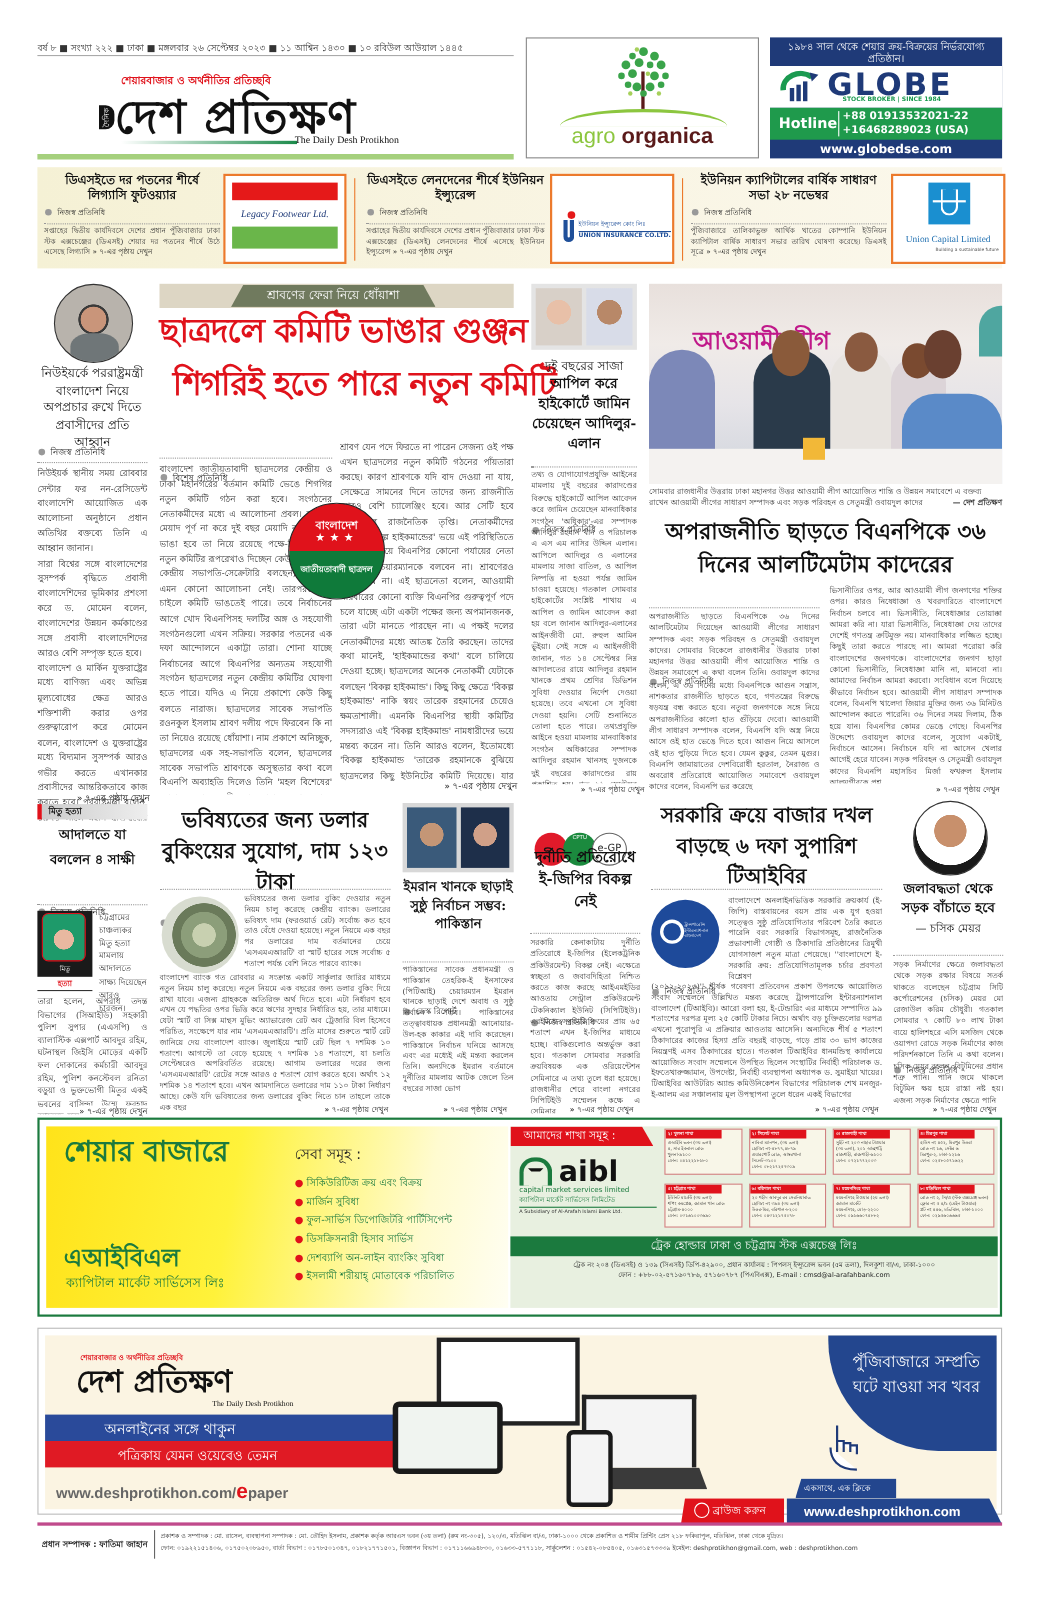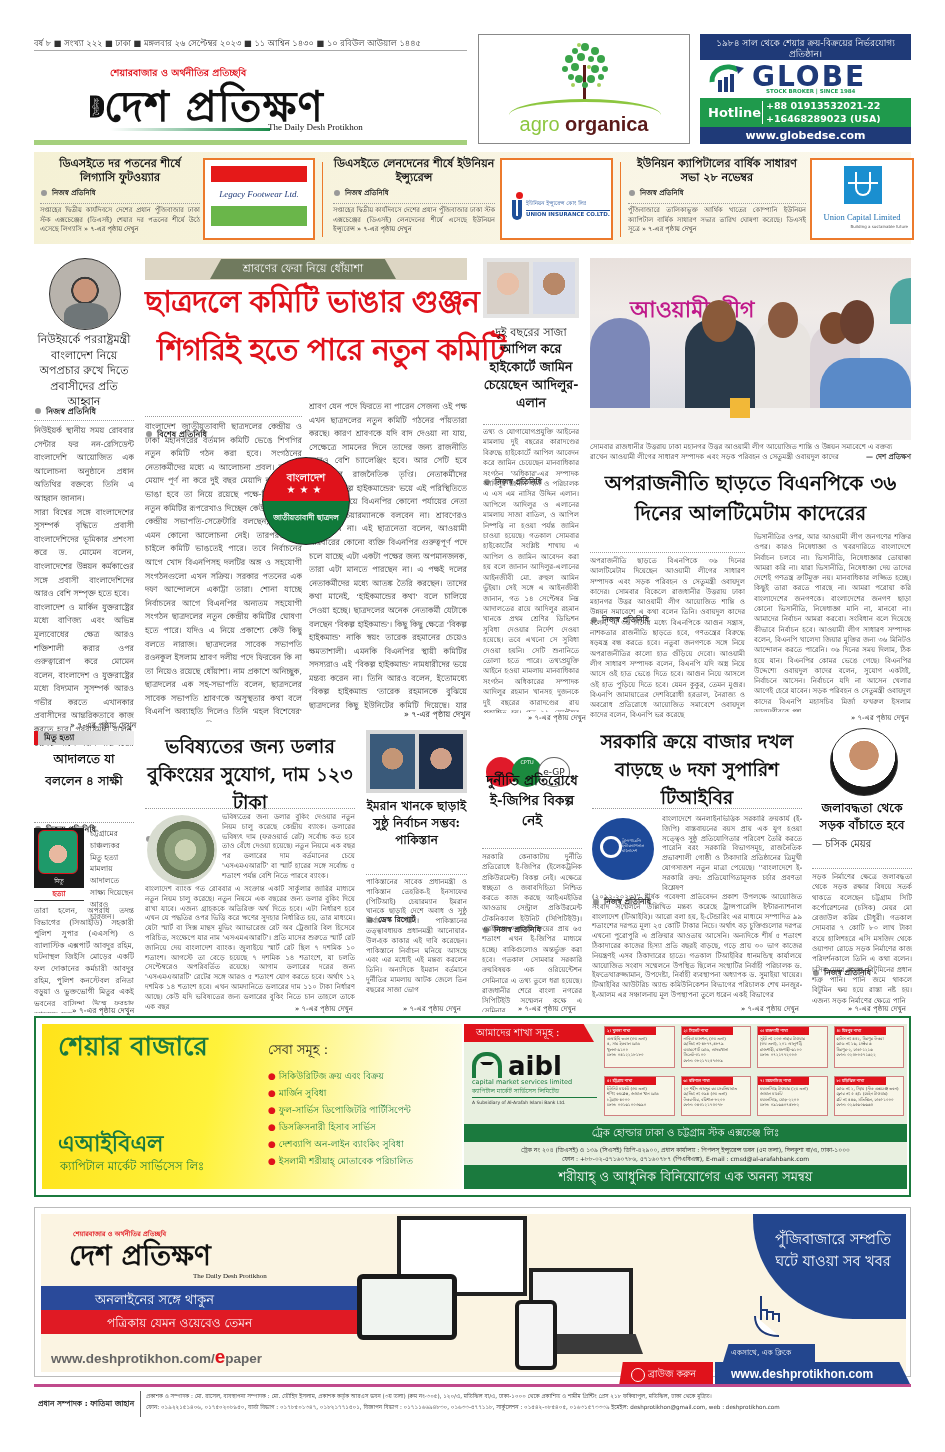--- a/index.html
+++ b/index.html
@@ -1,19 +1,19 @@
 <!DOCTYPE html>
 <html><head>
 <meta charset="utf-8">
 <style>
 *{box-sizing:border-box;margin:0;padding:0}
 body{width:945px;height:1452px;background:#fff;font-family:"DejaVu Sans",sans-serif;color:#111;position:relative;overflow:hidden}
 .abs{position:absolute}
 .body-text{font-size:8.5px;line-height:13.6px;color:#333;text-align:justify;font-family:"DejaVu Serif",serif}
-.byline{font-size:8px;font-weight:bold;color:#222;padding-left:12px;position:relative}
+.byline{font-size:8px;font-weight:normal;color:#222;padding-left:12px;position:relative}
 .byline:before{content:"";position:absolute;left:1px;top:3px;width:6px;height:6px;border-radius:50%;background:#999}
 .seemore{font-size:8px;font-weight:normal;color:#111;white-space:nowrap}
 .sep-dot{border-top:1px dotted #999}
 .hd{font-family:"DejaVu Serif",serif;font-weight:bold;text-align:center;color:#111}
 </style>
 </head>
 <body>
 
 <div class="abs" style="left:34px;top:37px;width:433px;font-size:8.3px;color:#333;white-space:nowrap;overflow:hidden">বর্ষ ৮ ■ সংখ্যা ২২২ ■ ঢাকা ■ মঙ্গলবার ২৬ সেপ্টেম্বর ২০২৩ ■ ১১ আশ্বিন ১৪৩০ ■ ১০ রবিউল আউয়াল ১৪৪৫</div>
 <div class="abs" style="left:34px;top:50px;width:433px;border-top:1px solid #aaa"></div>
@@ -240,21 +240,21 @@
 <div class="abs" style="left:592px;top:818px;width:62px;height:62px;border-radius:50%;background:#1e4a9a">
   <div style="position:absolute;left:8px;top:18px;width:22px;height:22px;border-radius:50%;border:3px solid #fff"></div>
   <div style="position:absolute;left:30px;top:20px;width:28px;font-size:4px;line-height:5px;color:#fff">ট্রান্সপারেন্সি ইন্টারন্যাশনাল বাংলাদেশ</div>
 </div>
 <div class="abs body-text" style="left:662px;top:815px;width:140px;height:78px;overflow:hidden;font-size:7px;line-height:9.8px">বাংলাদেশে অনলাইনভিত্তিক সরকারি ক্রয়কার্য (ই-জিপি) বাস্তবায়নের বয়স প্রায় এক যুগ হওয়া সত্ত্বেও সুষ্ঠু প্রতিযোগিতার পরিবেশ তৈরি করতে পারেনি বরং সরকারি বিভাগসমূহ, রাজনৈতিক প্রভাবশালী গোষ্ঠী ও ঠিকাদারি প্রতিষ্ঠানের ত্রিমুখী যোগসাজশ নতুন মাত্রা পেয়েছে। ''বাংলাদেশে ই-সরকারি ক্রয়: প্রতিযোগিতামূলক চর্চার প্রবণতা বিশ্লেষণ</div>
 <div class="abs body-text" style="left:592px;top:893px;width:210px;height:118px;overflow:hidden;font-size:7px;line-height:9.8px">(২০১২-২০২৩)'' শীর্ষক গবেষণা প্রতিবেদন প্রকাশ উপলক্ষে আয়োজিত সংবাদ সম্মেলনে উল্লিখিত মন্তব্য করেছে ট্রান্সপারেন্সি ইন্টারন্যাশনাল বাংলাদেশ (টিআইবি)। আরো বলা হয়, ই-টেন্ডারিং এর মাধ্যমে সম্পাদিত ৯৯ শতাংশের দরপত্র মূল্য ২৫ কোটি টাকার নিচে। অর্থাৎ বড় চুক্তিগুলোর দরপত্র এখনো পুরোপুরি এ প্রক্রিয়ার আওতায় আসেনি। অন্যদিকে শীর্ষ ৫ শতাংশ ঠিকাদারের কাজের হিস্যা প্রতি বছরই বাড়ছে, গড়ে প্রায় ৩০ ভাগ কাজের নিয়ন্ত্রণই এসব ঠিকাদারের হাতে। গতকাল টিআইবির ধানমন্ডিস্থ কার্যালয়ে আয়োজিত সংবাদ সম্মেলনে উপস্থিত ছিলেন সংস্থাটির নির্বাহী পরিচালক ড. ইফতেখারুজ্জামান, উপদেষ্টা, নির্বাহী ব্যবস্থাপনা অধ্যাপক ড. সুমাইয়া খায়ের। টিআইবির আউটরিচ অ্যান্ড কমিউনিকেশন বিভাগের পরিচালক শেখ মনজুর-ই-আলম এর সঞ্চালনায় মূল উপস্থাপনা তুলে ধরেন একই বিভাগের</div>
 <div class="abs seemore" style="left:738px;top:1003px;font-size:7px;background:#fff;padding-left:3px">» <span>৭-এর পৃষ্ঠায় দেখুন</span></div>
 
 <div class="abs" style="left:830px;top:728px;width:68px;height:68px;border-radius:50%;border:1.5px solid #333;background:radial-gradient(circle at 50% 40%,#c8906c 0 28%,#fff 29% 60%,#1a1a1a 61% 100%)"></div>
 <div class="abs hd" style="left:812px;top:800px;width:100px;font-size:12px;line-height:17px">জলাবদ্ধতা থেকে সড়ক বাঁচাতে হবে</div>
-<div class="abs" style="left:812px;top:836px;width:100px;text-align:left;font-size:10px;font-family:'DejaVu Serif',serif">— <span>চসিক মেয়র</span></div>
+<div class="abs" style="left:812px;top:836px;width:100px;text-align:center;font-size:10px;font-family:'DejaVu Serif',serif">— <span>চসিক মেয়র</span></div>
 <div class="abs byline" style="left:812px;top:855px;font-size:7.5px">নিজস্ব প্রতিনিধি</div>
 <div class="abs sep-dot" style="left:812px;top:868px;width:100px"></div>
 <div class="abs body-text" style="left:812px;top:872px;width:100px;height:140px;overflow:hidden;font-size:7px;line-height:10.3px">সড়ক নির্মাণের ক্ষেত্রে জলাবদ্ধতা থেকে সড়ক রক্ষার বিষয়ে সতর্ক থাকতে বলেছেন চট্টগ্রাম সিটি কর্পোরেশনের (চসিক) মেয়র মো রেজাউল করিম চৌধুরী। গতকাল সোমবার ৭ কোটি ৮০ লাখ টাকা ব্যয়ে হালিশহরে এসি মসজিদ থেকে ওয়াপদা রোডে সড়ক নির্মাণের কাজ পরিদর্শনকালে তিনি এ কথা বলেন। চসিক মেয়র বলেন, বিটুমিনের প্রধান শত্রু পানি। পানি জমে থাকলে বিটুমিন ক্ষয় হয়ে রাস্তা নষ্ট হয়। এজন্য সড়ক নির্মাণের ক্ষেত্রে পানি</div>
 <div class="abs seemore" style="left:845px;top:1003px;font-size:7px;background:#fff;padding-left:3px">» <span>৭-এর পৃষ্ঠায় দেখুন</span></div>
 
 <div class="abs" style="left:34px;top:1016px;width:877px;height:181px;border:2px solid #1b7a3e;background:#fff">
   <div style="position:absolute;left:6px;top:6px;width:420px;height:165px;background:linear-gradient(100deg,#ffe31a 0,#fff23a 40%,#fffbd0 80%,#fffef2)">
     <div style="position:absolute;left:16px;top:2px;font-size:26px;font-weight:bold;color:#1b7a3e">শেয়ার বাজারে</div>
     <div style="position:absolute;left:16px;top:102px;font-size:22px;font-weight:bold;color:#1b7a3e">এআইবিএল</div>
     <div style="position:absolute;left:18px;top:134px;font-size:11.5px;color:#1b7a3e">ক্যাপিটাল মার্কেট সার্ভিসেস লিঃ</div>
@@ -352,21 +352,20 @@
             <div>রোড নং ২, সি/এ (স্টক এক্সচেঞ্জ ভবন)</div>
             <div>ফ্লোর নং ৫ ৪/১ (মেইন টাওয়ার)</div>
             <div>প্লট নং ৪৪৬, মতিঝিল, ঢাকা-১০০০</div>
             <div>ফোন: ০২৯৫৬০৬৬৬৫</div>
           </div>
         </div>
     </div>
     <div style="position:absolute;left:0;top:100px;width:443px;height:18px;background:#1b7a3e;color:#fff;text-align:center;font-size:10px;line-height:18px">ট্রেক হোল্ডার ঢাকা ও চট্টগ্রাম স্টক এক্সচেঞ্জ লিঃ</div>
     <div style="position:absolute;left:4px;top:121px;width:435px;text-align:center;font-size:6px;color:#222;white-space:nowrap;overflow:hidden">ট্রেক নং ২০৪ (ডিএসই) ও ১৩৯ (সিএসই) ডিপি-৪২৯০০, প্রধান কার্যালয় : পিপলস্ ইন্স্যুরেন্স ভবন (৫ম তলা), দিলকুশা বা/এ, ঢাকা-১০০০</div>
     <div style="position:absolute;left:4px;top:130px;width:435px;text-align:center;font-size:6px;color:#222;white-space:nowrap;overflow:hidden">ফোন : +৮৮-০২-৫৭১৬০৭৮৬, ৫৭১৬০৭৮৭ (পিএবিএক্স), E-mail : cmsd@al-arafahbank.com</div>
-    <div style="position:absolute;left:0;top:141px;width:443px;height:24px;background:#1b7a3e;color:#fff;text-align:center;font-size:13px;line-height:24px">শরীয়াহ্ ও আধুনিক বিনিয়োগের এক অনন্য সমন্বয়</div>
   </div>
 </div>
 
 <div class="abs" style="left:34px;top:1207px;width:877px;height:170px;border:1px solid #bbb;background:#fff">
   <div style="position:absolute;left:6px;top:6px;width:865px;height:158px;background:#fbf4e2"></div>
   <div style="position:absolute;left:38px;top:21px;font-size:6.5px;color:#e0121b;font-weight:bold">শেয়ারবাজার ও অর্থনীতির প্রতিচ্ছবি</div>
   <div style="position:absolute;left:34px;top:26px;font-size:28px;font-weight:bold;color:#111;font-family:'DejaVu Serif',serif">দেশ প্রতিক্ষণ</div>
   <div style="position:absolute;left:158px;top:64px;font-size:7px;font-family:'Liberation Serif',serif">The Daily Desh Protikhon</div>
   <div style="position:absolute;left:6px;top:78px;width:380px;height:24px;background:#2a4a9a"></div>
   <div style="position:absolute;left:60px;top:82px;font-size:13px;color:#fff">অনলাইনের সঙ্গে থাকুন</div>

